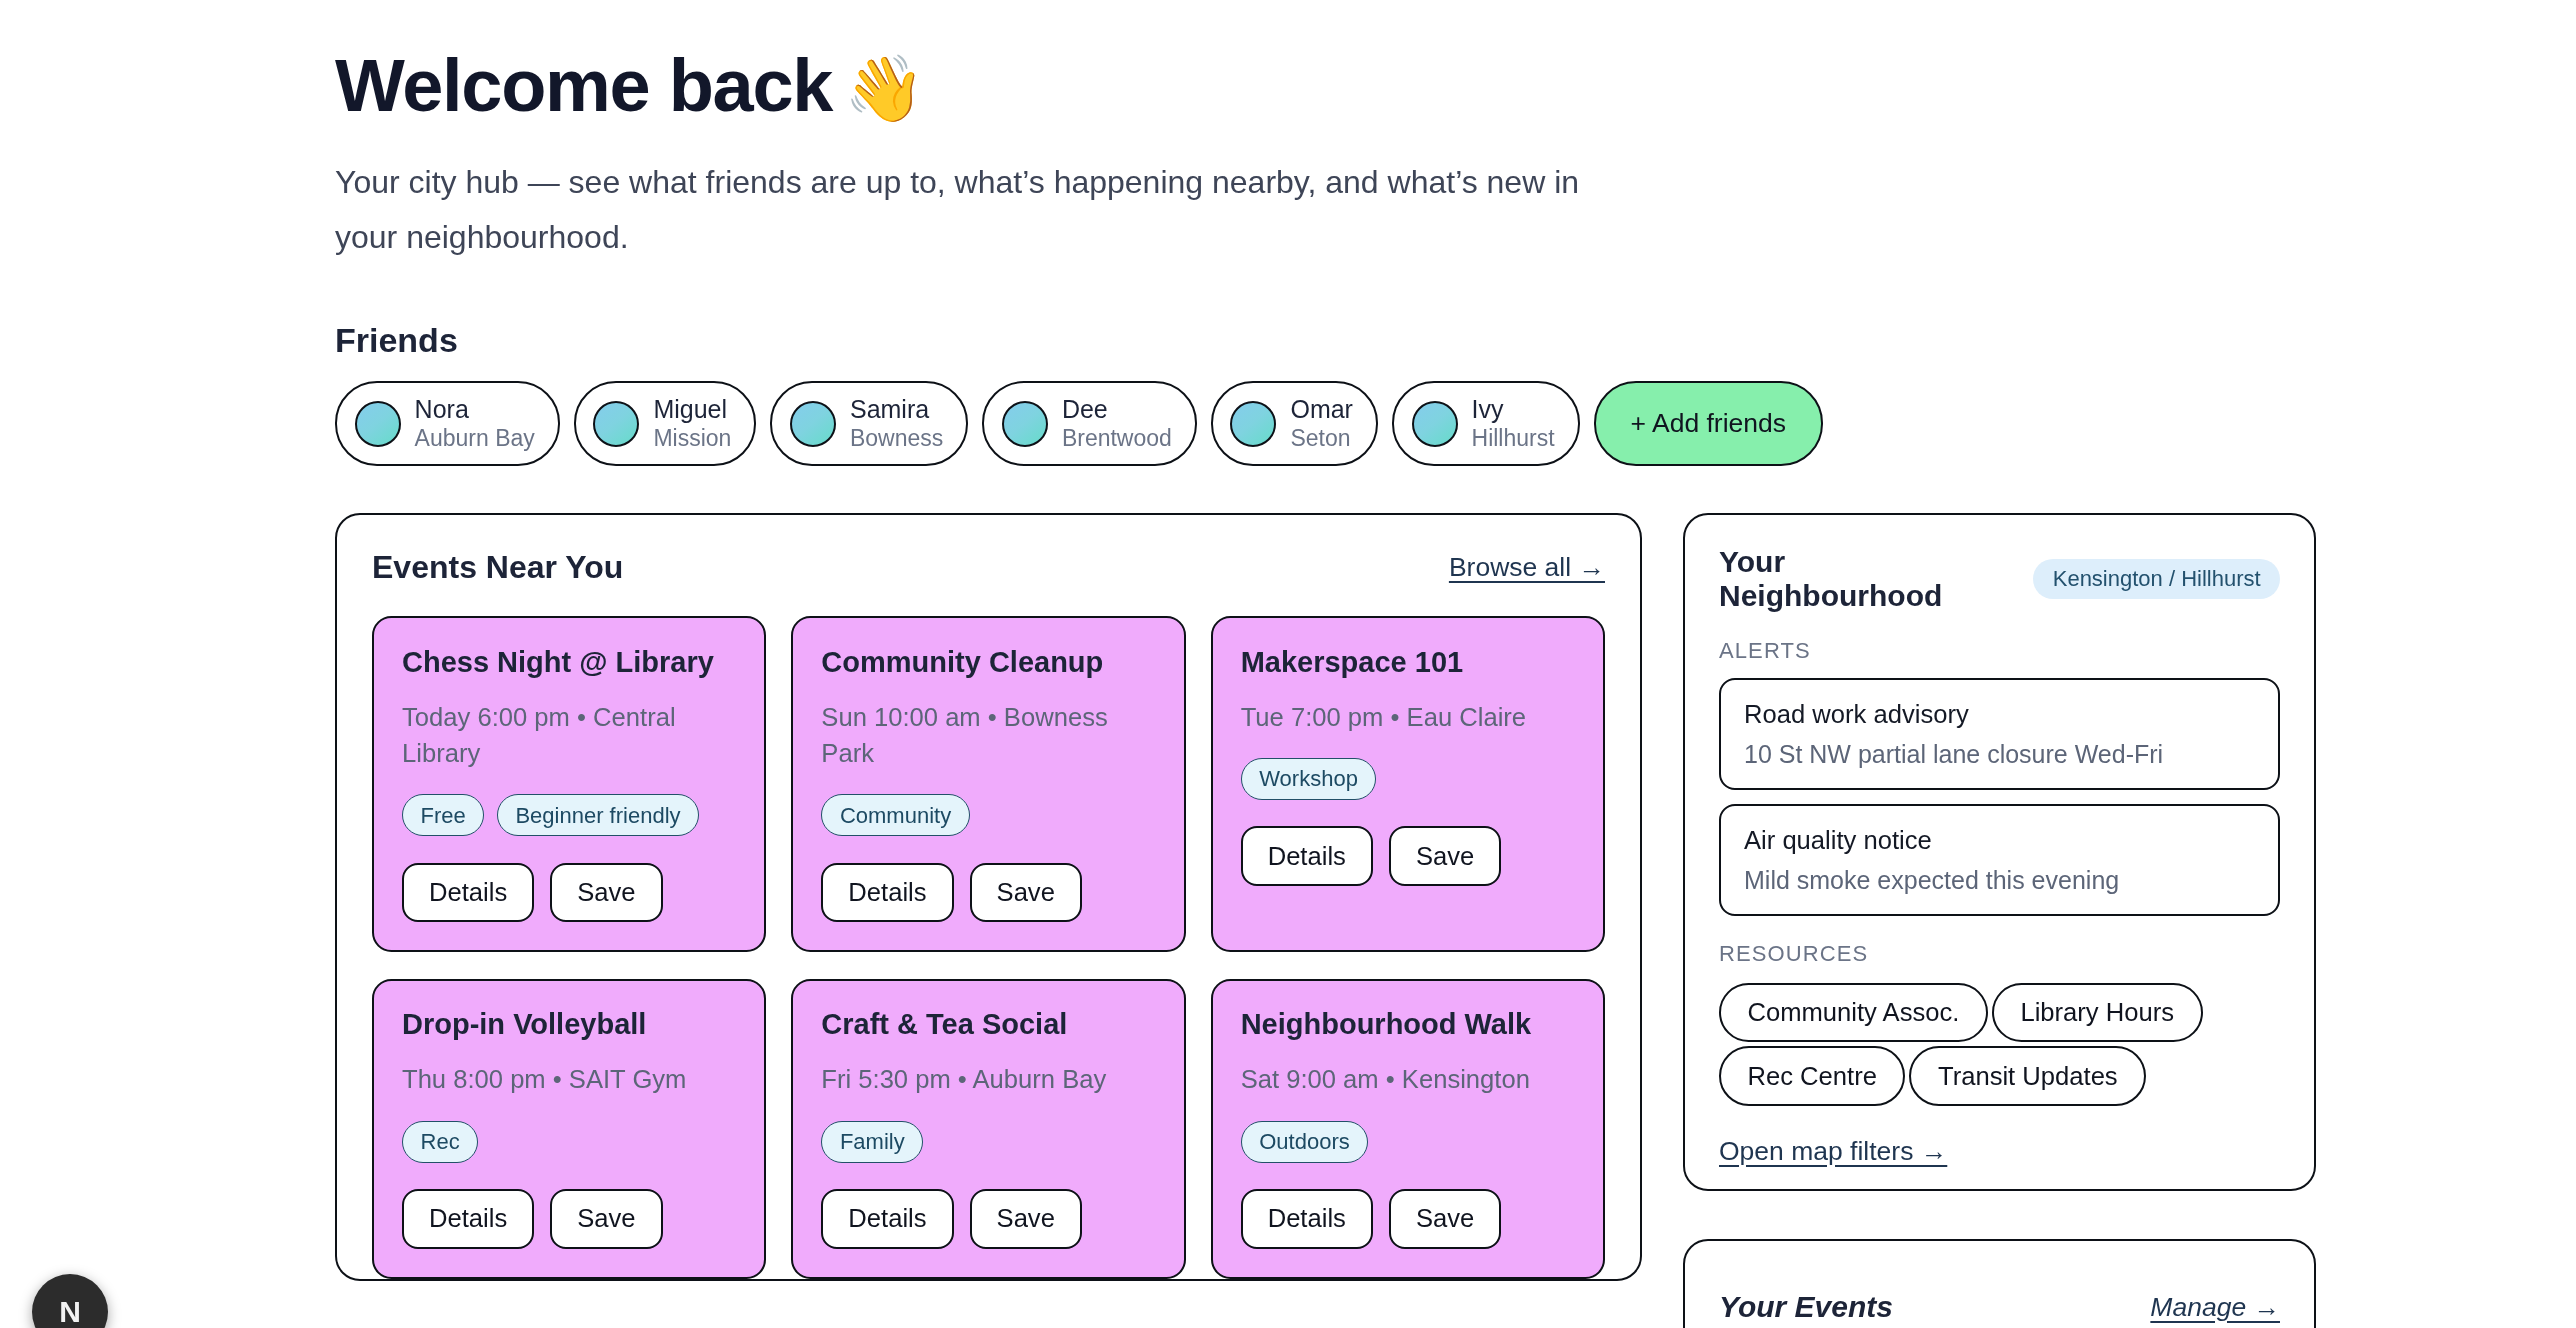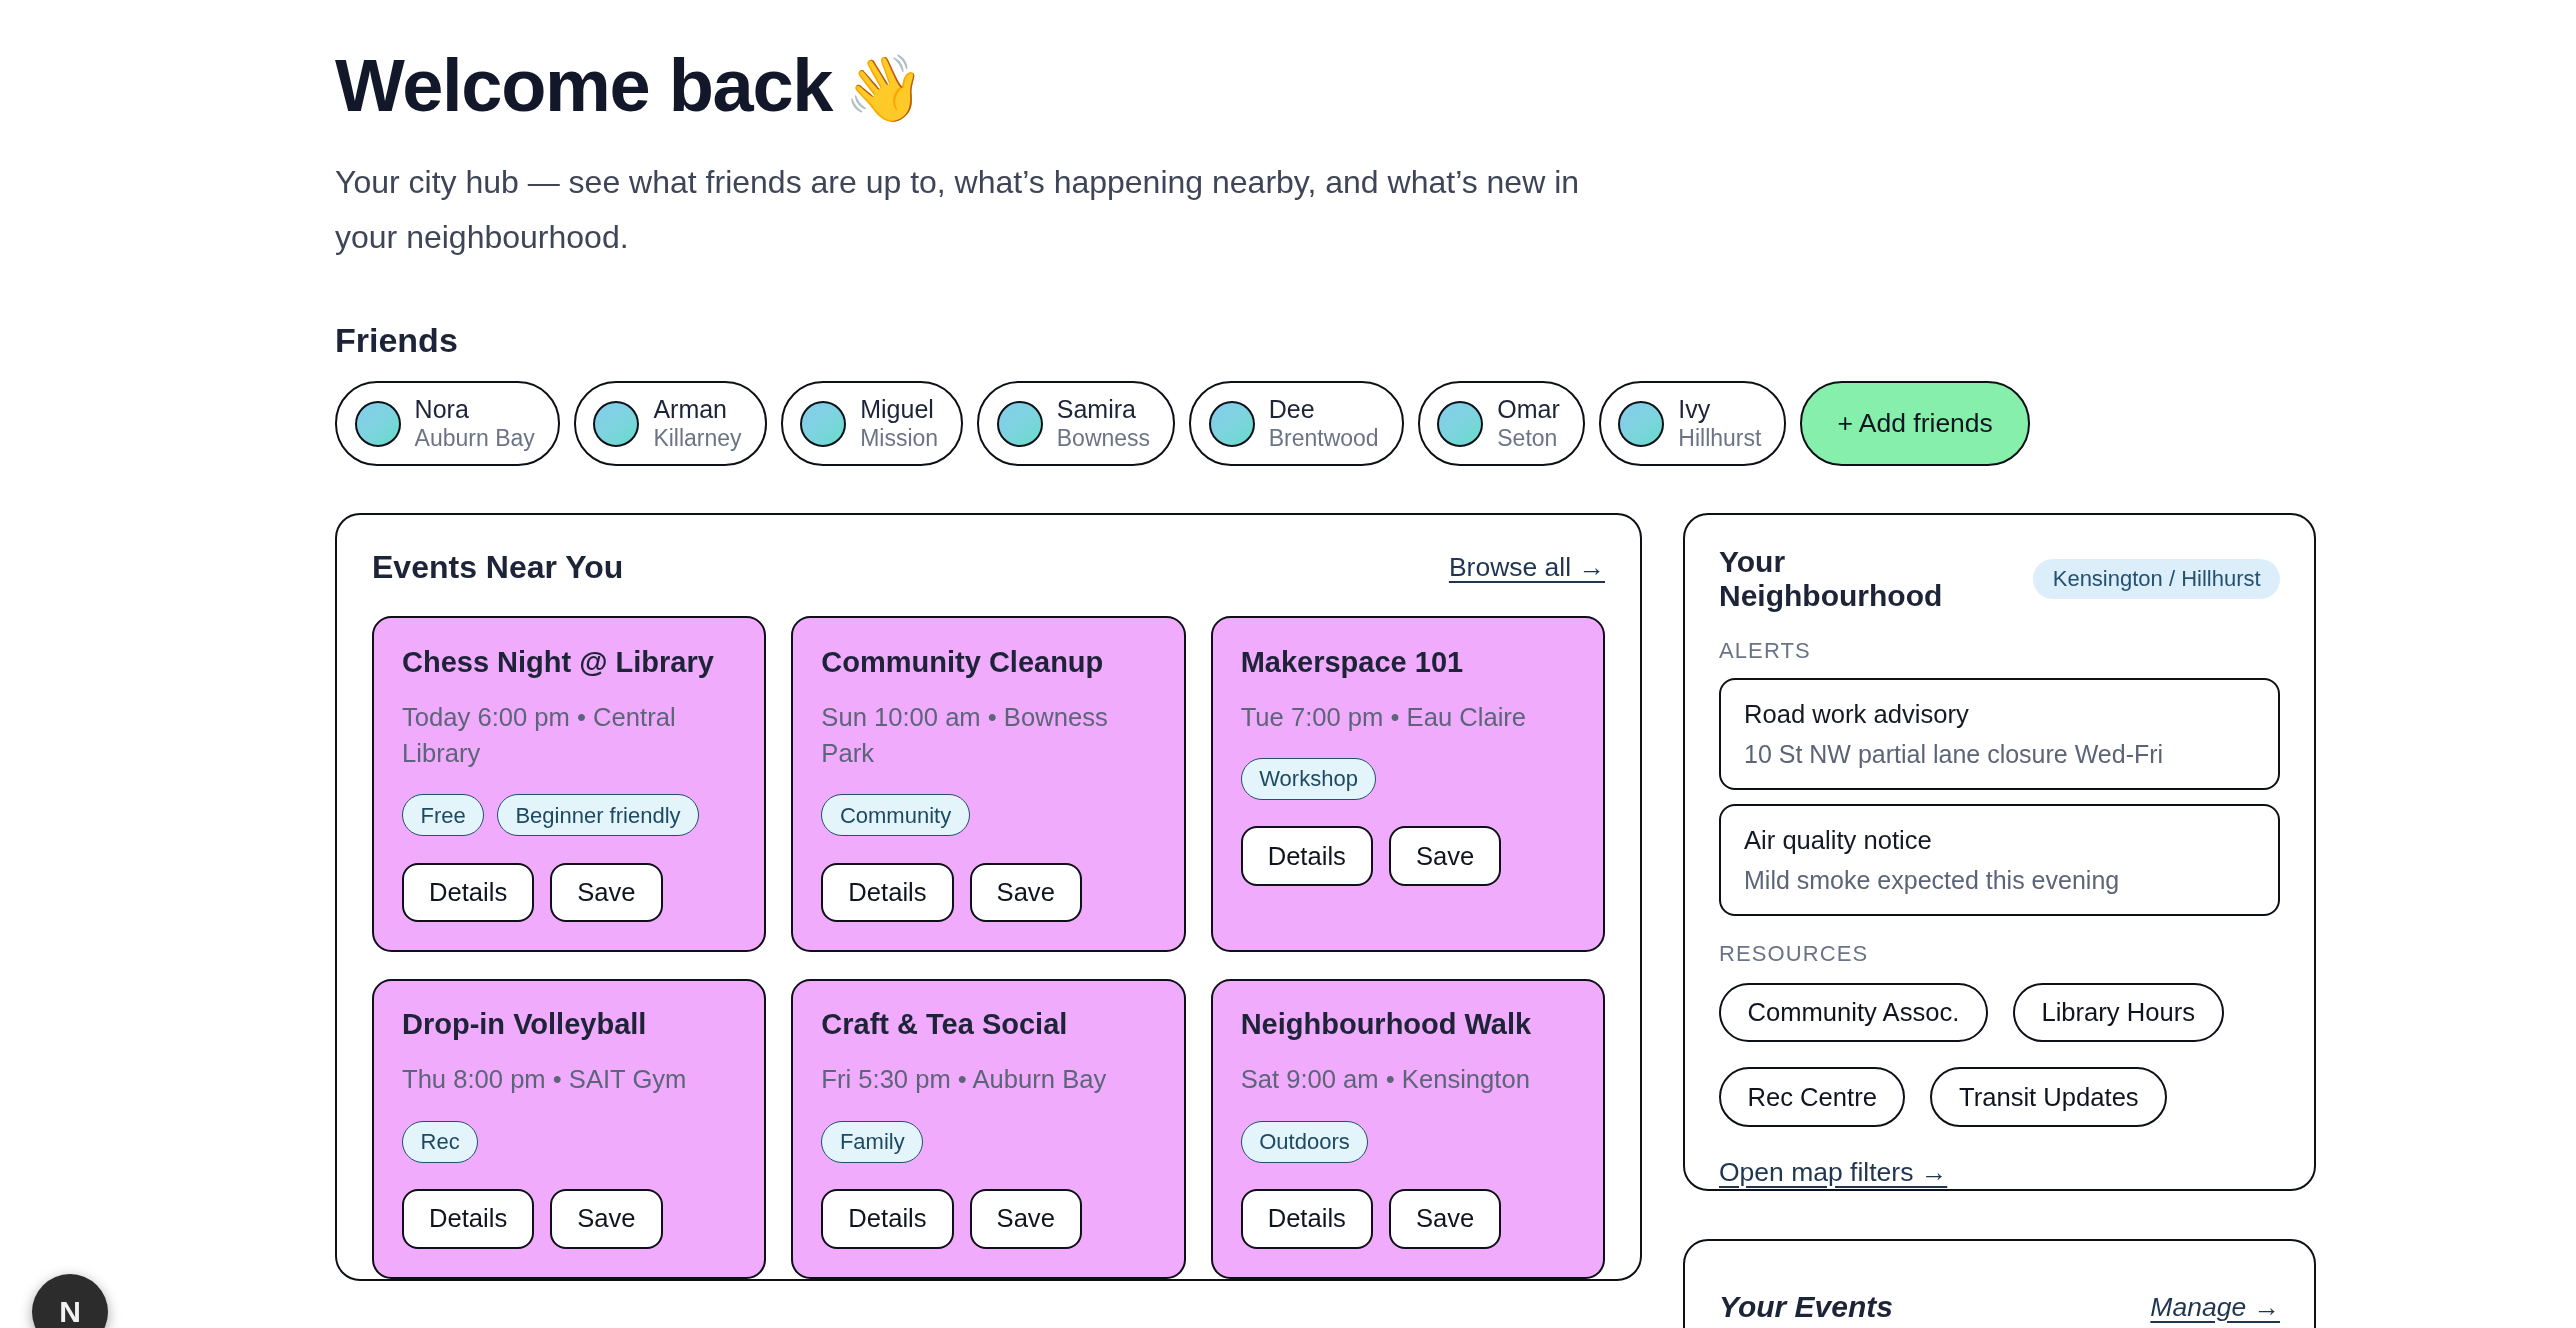--- a/index.html
+++ b/index.html
@@ -189,21 +189,21 @@
   }
   .alert-box {
     margin-top: 14px;
     border: 2.1px solid #0d1117;
     border-radius: 16px;
     padding: 17.6px 23px;
     background: #fff;
   }
   .alert-title { font-size: 25.6px; color: #141925; line-height: 1.3; }
   .alert-sub { font-size: 25px; color: #5c6578; margin-top: 7px; line-height: 1.3; }
-  .res-row { margin-top: 16px; display: flex; flex-wrap: wrap; gap: 25px; align-items: flex-end; }
+  .res-row { margin-top: 16px; display: flex; flex-wrap: wrap; gap: 4px; align-items: flex-end; }
   .res-chip {
     border: 2.1px solid #0d1117;
     border-radius: 35px;
     padding: 12.4px 26.5px;
     font-size: 25.6px;
     color: #10141f;
     background: #fff;
     line-height: 1.2;
   }
   .map-link {
@@ -250,27 +250,20 @@
   <div class="friends-row">
 
     <div class="friend-chip">
       <div class="avatar"></div>
       <div class="friend-text">
         <span class="friend-name">Nora</span>
         <span class="friend-hood">Auburn Bay</span>
       </div>
     </div>
 
-    <div class="friend-chip">
-      <div class="avatar"></div>
-      <div class="friend-text">
-        <span class="friend-name">Arman</span>
-        <span class="friend-hood">Killarney</span>
-      </div>
-    </div>
 
     <div class="friend-chip">
       <div class="avatar"></div>
       <div class="friend-text">
         <span class="friend-name">Miguel</span>
         <span class="friend-hood">Mission</span>
       </div>
     </div>
 
     <div class="friend-chip">

